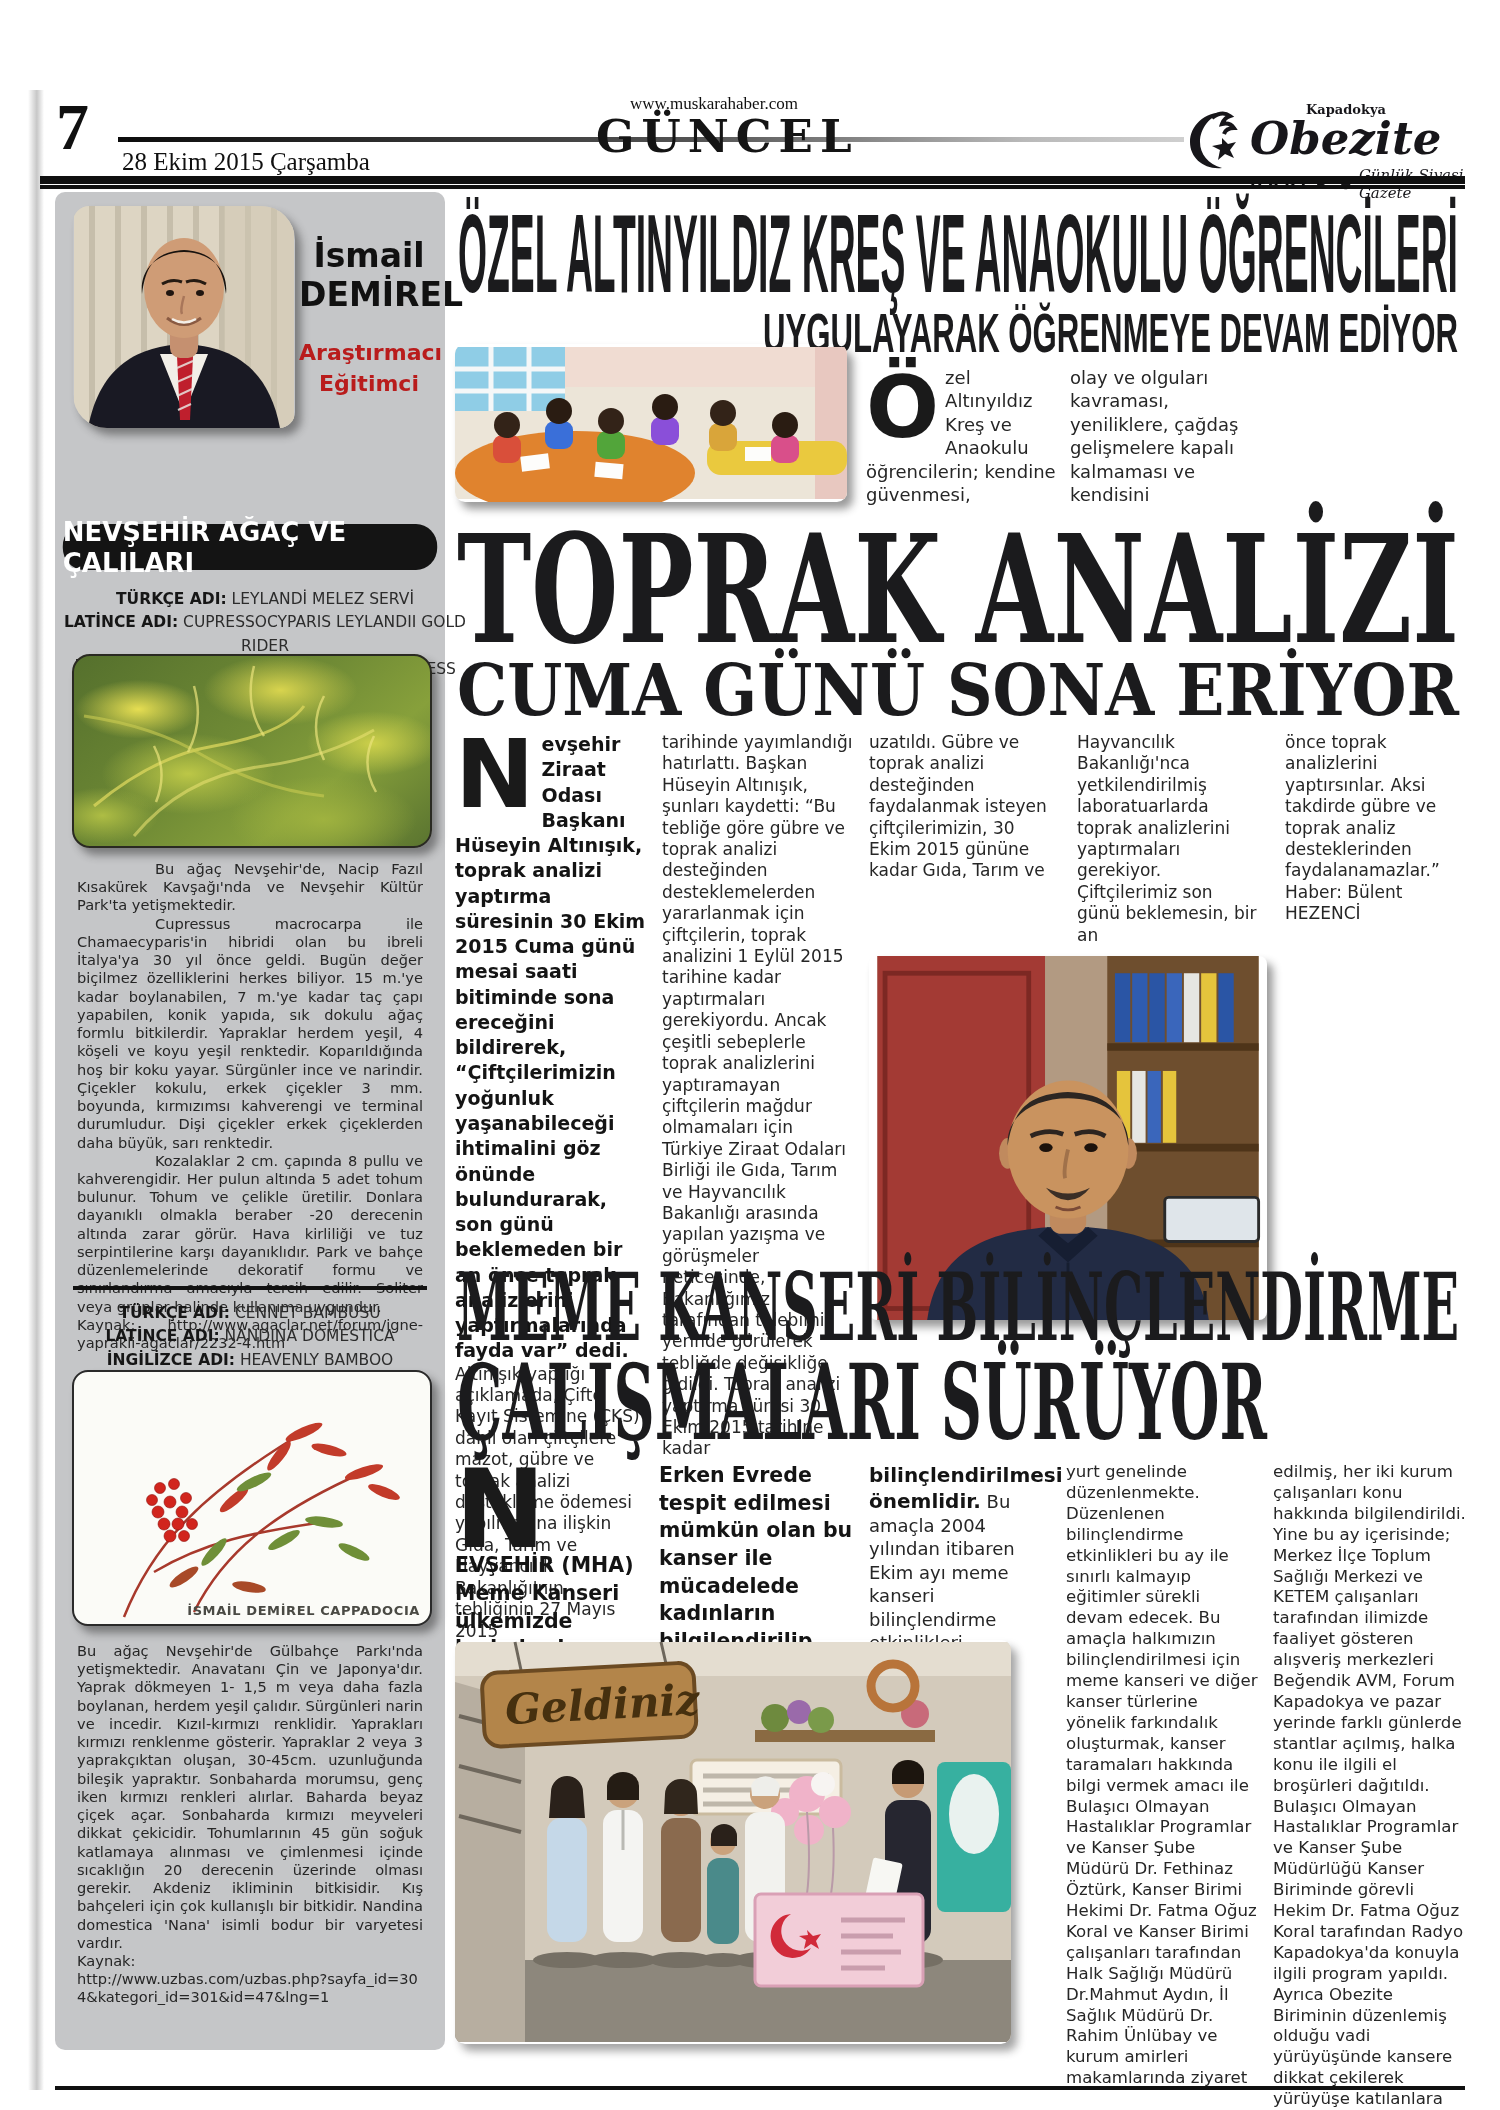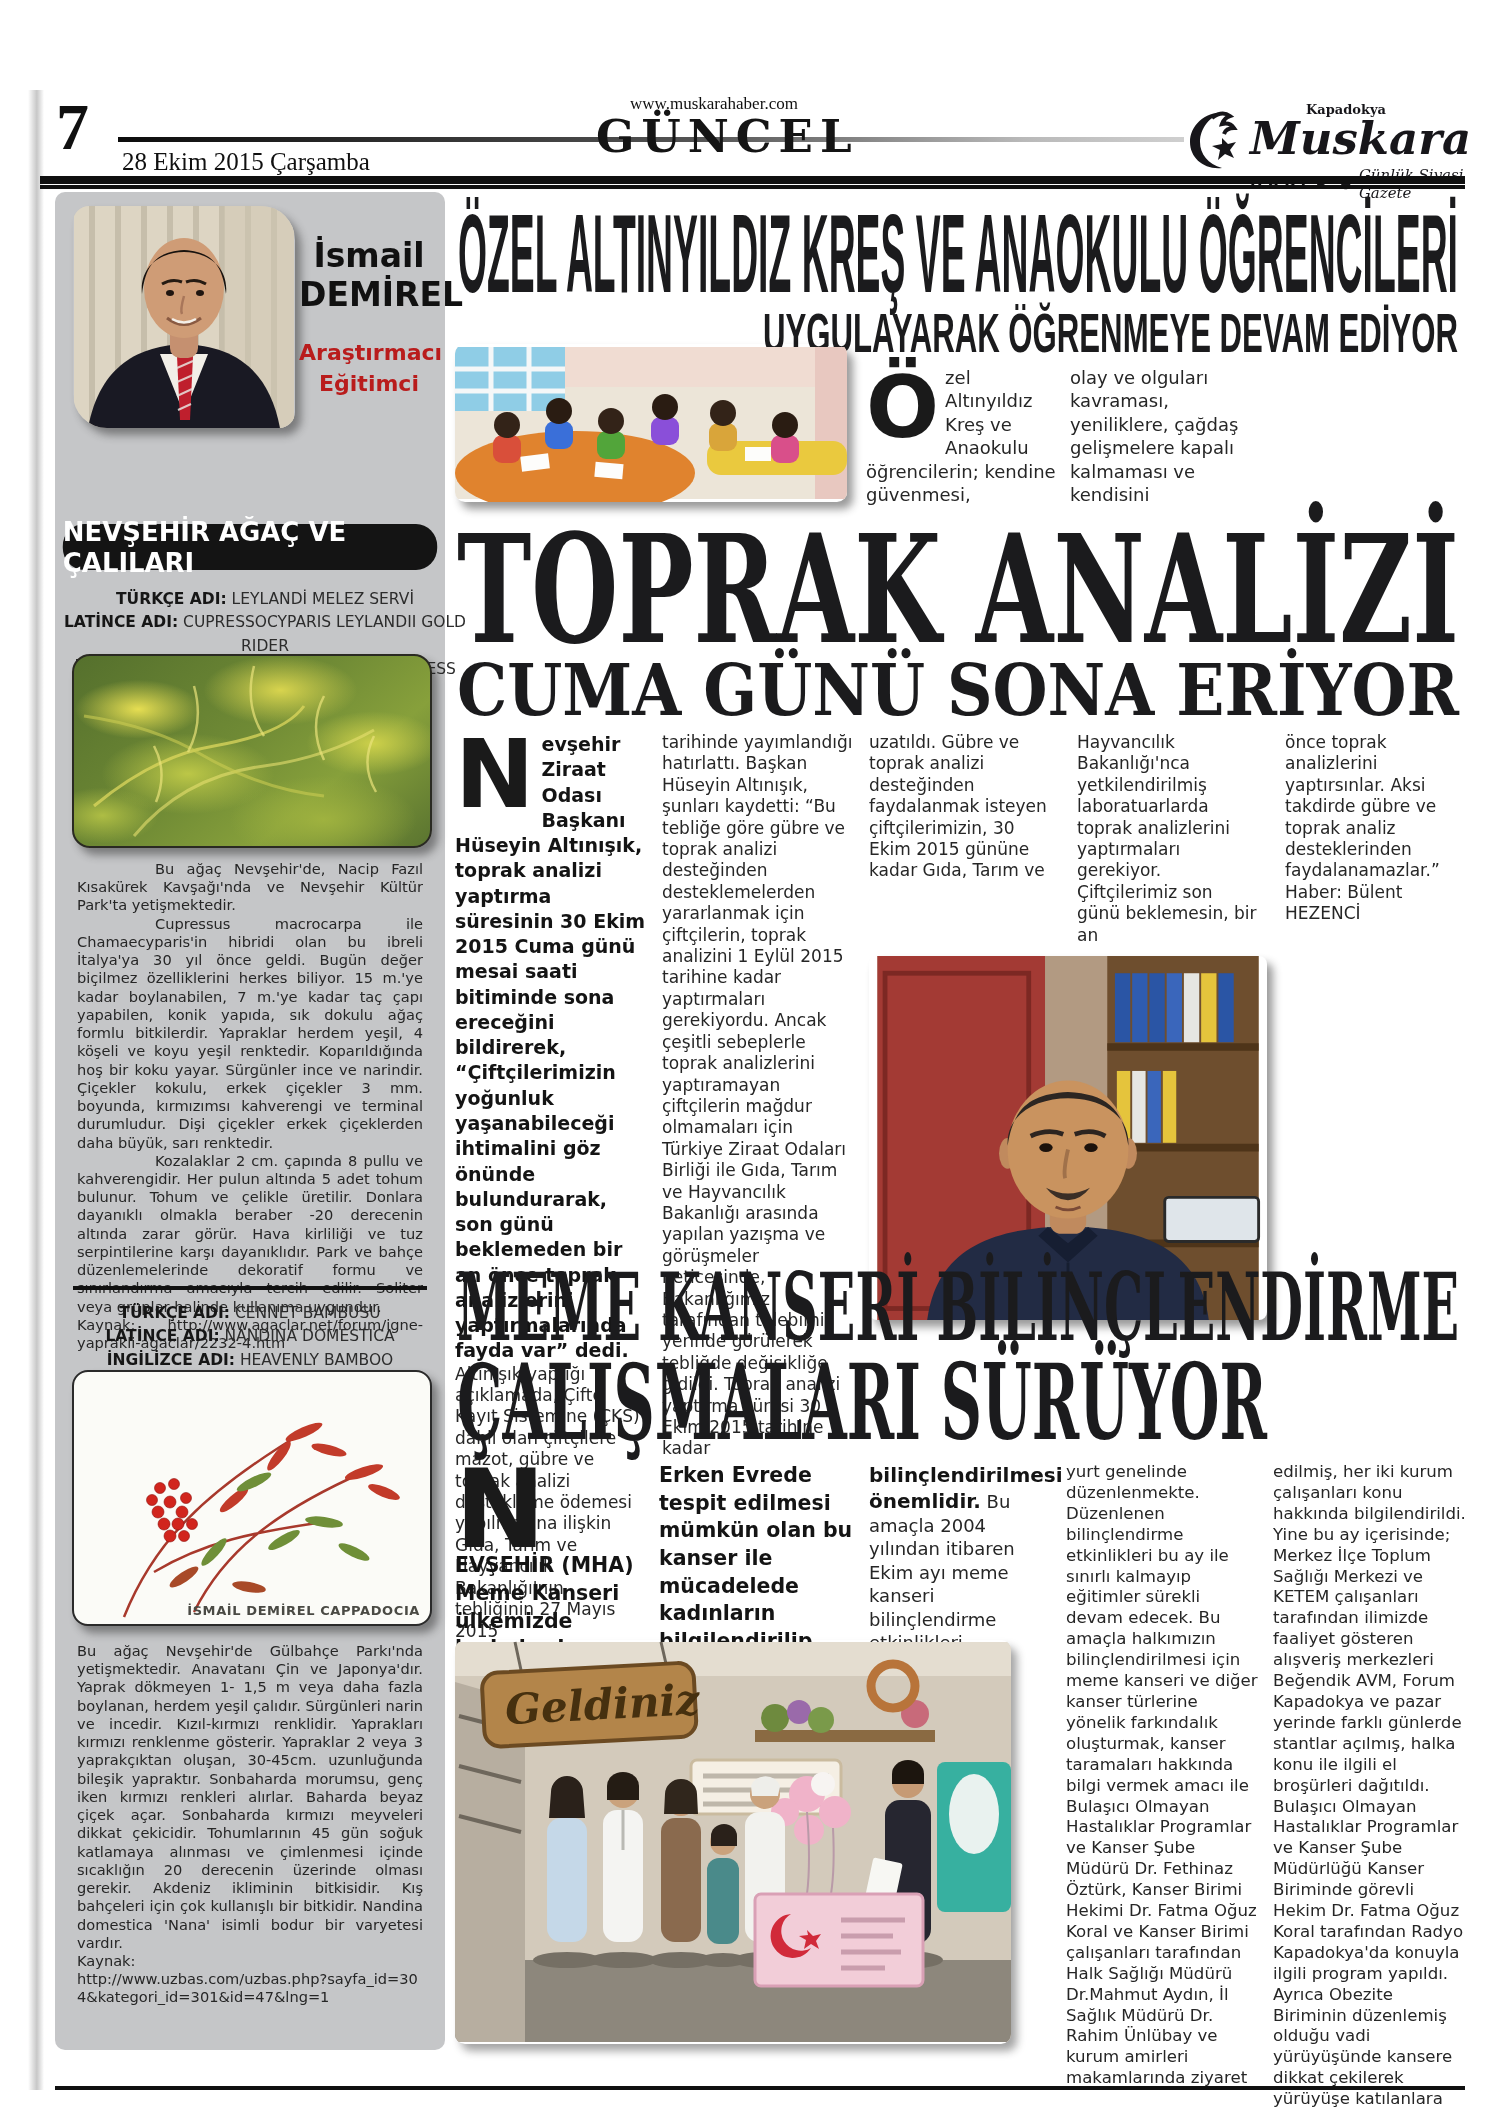--- a/index.html
+++ b/index.html
@@ -65,21 +65,21 @@
   <div class="abs website" style="left:630px;top:94px;">www.muskarahaber.com</div>
   <div class="abs guncel" style="left:596px;top:110px;">GÜNCEL</div>
 
   <div class="abs" style="left:1178px;top:102px;width:300px;height:90px;">
     <svg class="abs" style="left:0;top:2px;" width="70" height="72" viewBox="0 0 70 72">
       <path d="M46,8 C26,8 12,22 12,38 C12,54 26,66 44,64 C30,60 22,50 22,38 C22,24 32,12 46,8 Z" fill="#17161a"></path>
       <path d="M34,14 q10,-8 18,-2 q-6,2 -8,8 q8,-2 12,4 q-8,0 -10,6" stroke="#17161a" stroke-width="4" fill="none"></path>
       <polygon points="44,34 50,40 58,38 52,46 56,54 47,50 40,56 42,46 34,42 44,40" fill="#17161a"></polygon>
     </svg>
     <div class="abs logo-kapadokya" style="left:128px;top:0;">Kapadokya</div>
-    <div class="abs logo-muskara" style="left:72px;top:14px;">Muskara</div>
+    <div class="abs logo-muskara" style="left:72px;top:14px;">Obezite</div>
     <div class="abs" style="left:72px;top:64px;display:flex;gap:8px;align-items:center;">
       <span class="logo-haber">HABER</span>
       <span style="font-size:12px;color:#17161a;">●</span>
       <span class="logo-tagline">Günlük Siyasi Gazete</span>
     </div>
   </div>
 
   <div class="abs rule-double" style="left:40px;top:176px;width:1425px;height:13px;"></div>
   <div class="abs rule" style="left:55px;top:2086px;width:1410px;height:4px;"></div>
 

